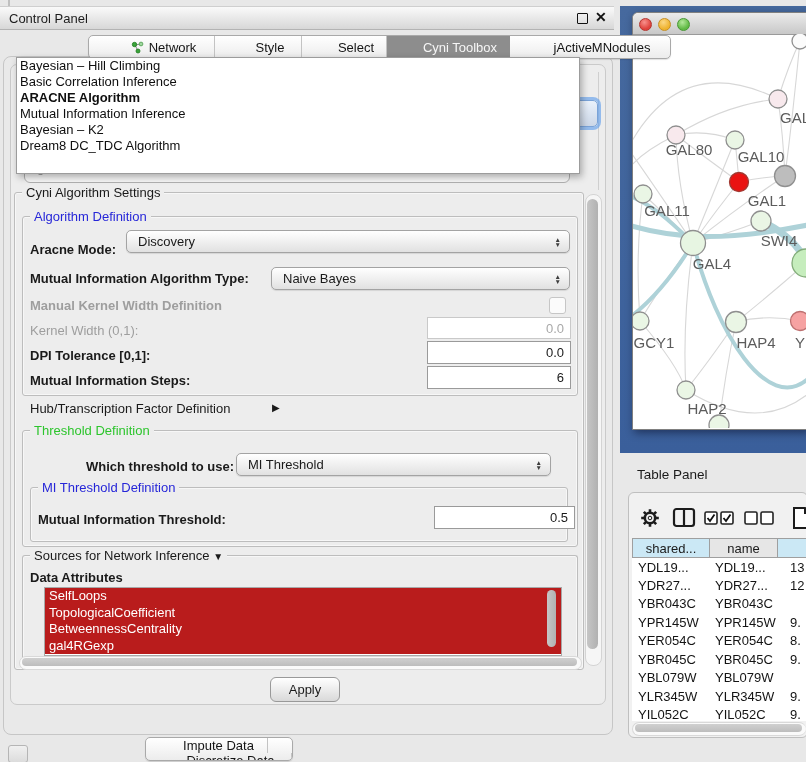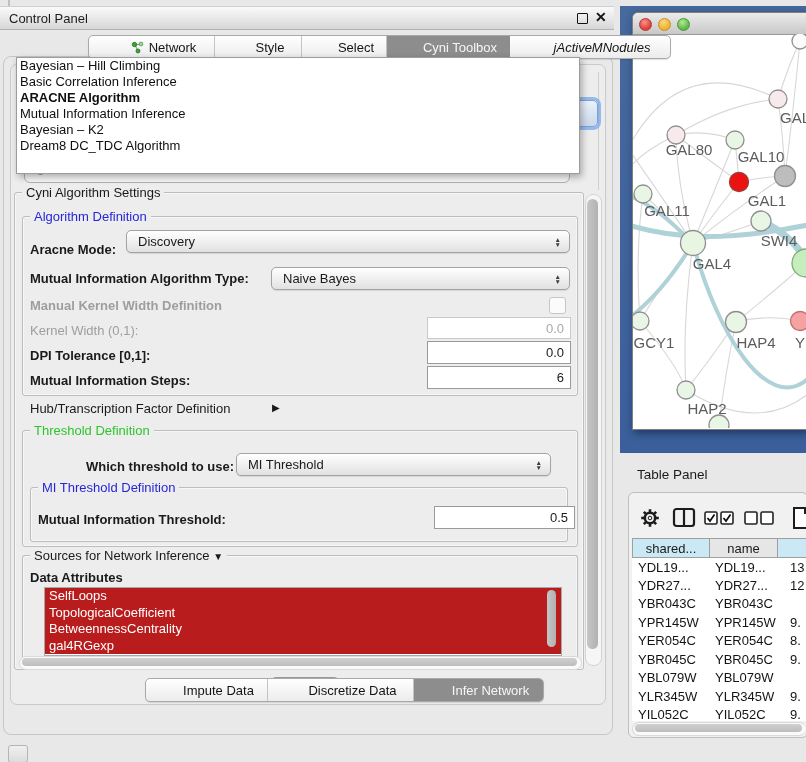--- a/index.html
+++ b/index.html
@@ -99,21 +99,21 @@
   </div>
   <div class="tab" style="width:62px;justify-content:center;">
     <span>Style</span>
   </div>
   <div class="tab" style="width:60px;">
     <span>Select</span>
   </div>
   <div class="tab selected" style="width:98px;">
     <span>Cyni Toolbox</span>
   </div>
-  <div class="tab" style="width:136px;font-style:italic;">
+  <div class="tab" style="width:136px;">
     <span>jActiveMNodules</span>
   </div>
 </div>
 
 <div class="abs" style="left:574px;top:100px;width:22px;height:25px;border-radius:5px;z-index:5;
      background:linear-gradient(#eaf1fb,#ccd7e7);box-shadow:0 0 0 3px rgba(100,160,235,.65);border:1px solid #7aa3d8;"></div>
 <div class="abs" style="left:598px;top:72px;width:1px;height:118px;background:#cfcfcf;z-index:4;"></div>
 <div class="abs" style="left:24px;top:152px;width:544px;height:29px;border:1px solid #b0b0b0;border-radius:6px;
      background:#f6f6f6;z-index:5;display:flex;align-items:center;">
   <span style="font-size:13px;color:#8f8f8f;padding-left:12px;">gal-filtered sif default node</span>
@@ -196,21 +196,21 @@
     <div class="attr-item">gal4RGexp</div>
   </div>
 <div class="vthumb" style="position:absolute;left:547px;top:590px;width:9px;height:57px;"></div>
 <div class="hscroll" style="left:19px;top:656px;width:561px;height:12px;">
   <div class="hthumb" style="left:2px;top:1px;width:555px;height:8px;"></div>
 </div>
 
 <div class="abs apply">
   <span>Apply</span>
 </div>
-<div class="abs tabstrip" style="left:145px;top:678px;height:22px;">
+<div class="abs tabstrip" style="left:145px;top:737px;height:22px;flex-direction:column;">
   <div class="tab" style="width:97px;">
     <span>Impute Data</span>
   </div>
   <div class="tab" style="width:121px;">
     <span>Discretize Data</span>
   </div>
   <div class="tab selected" style="width:105px;">
     <span>Infer Network</span>
   </div>
 </div>

